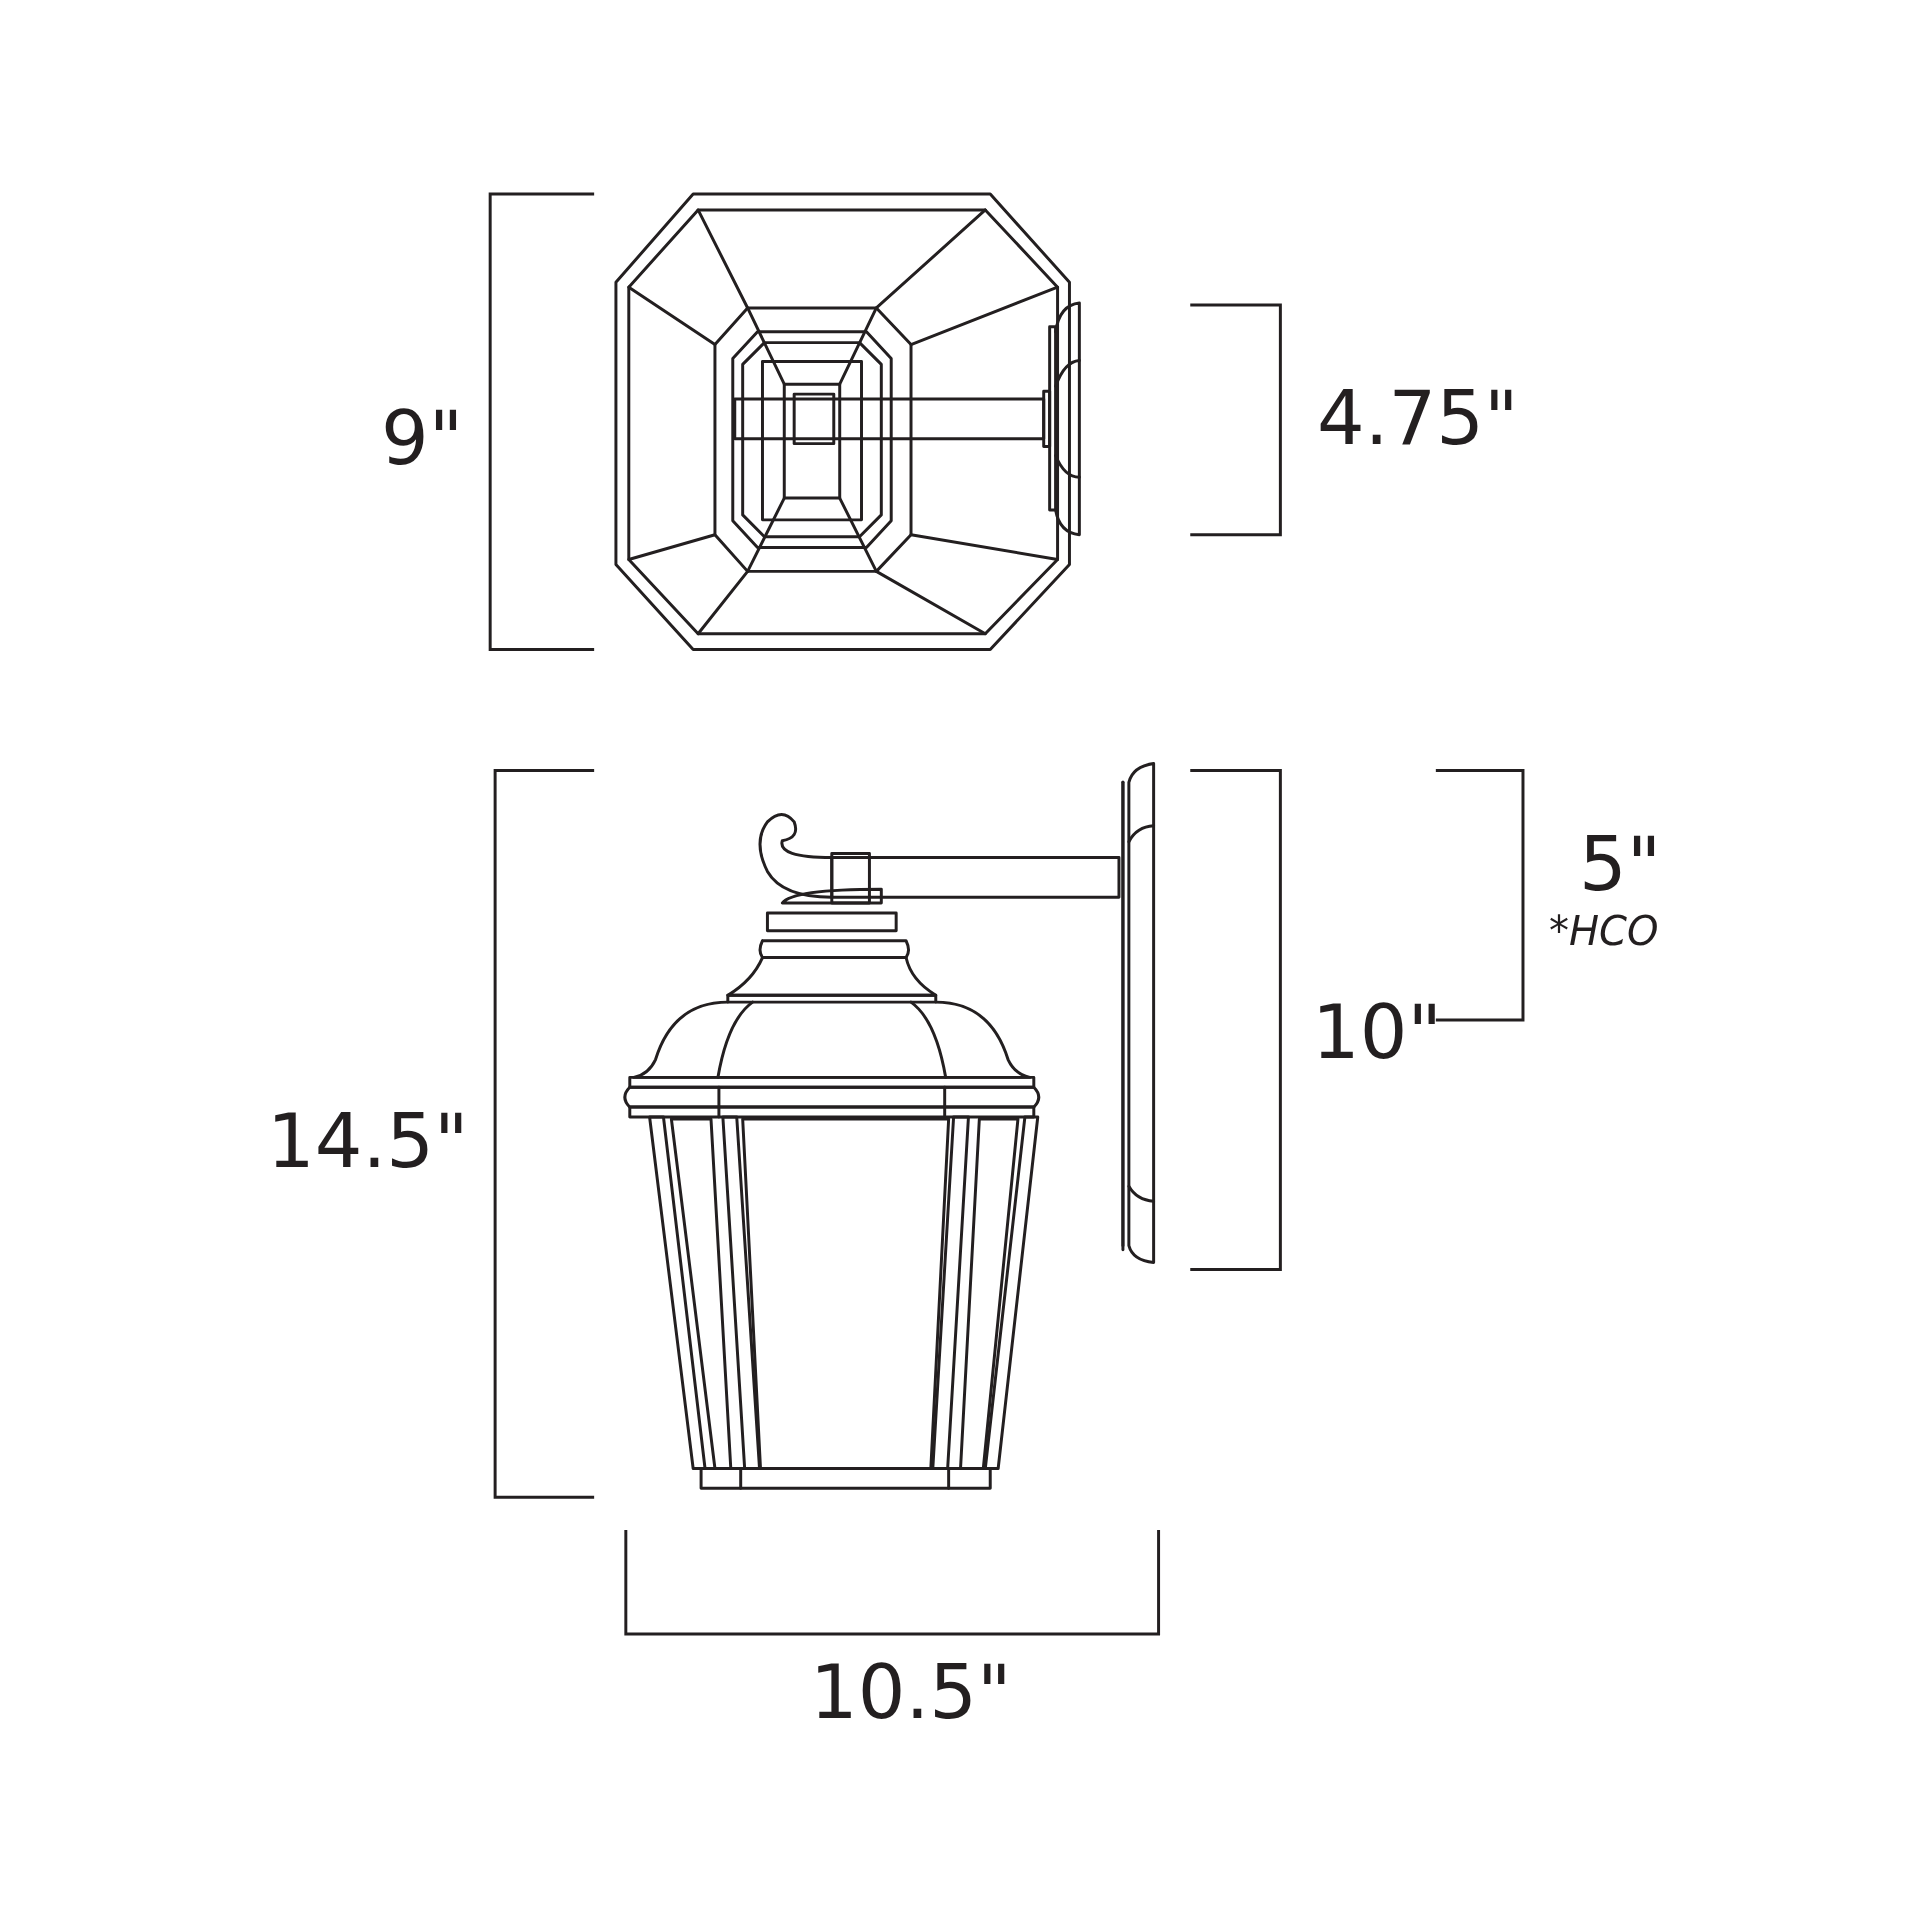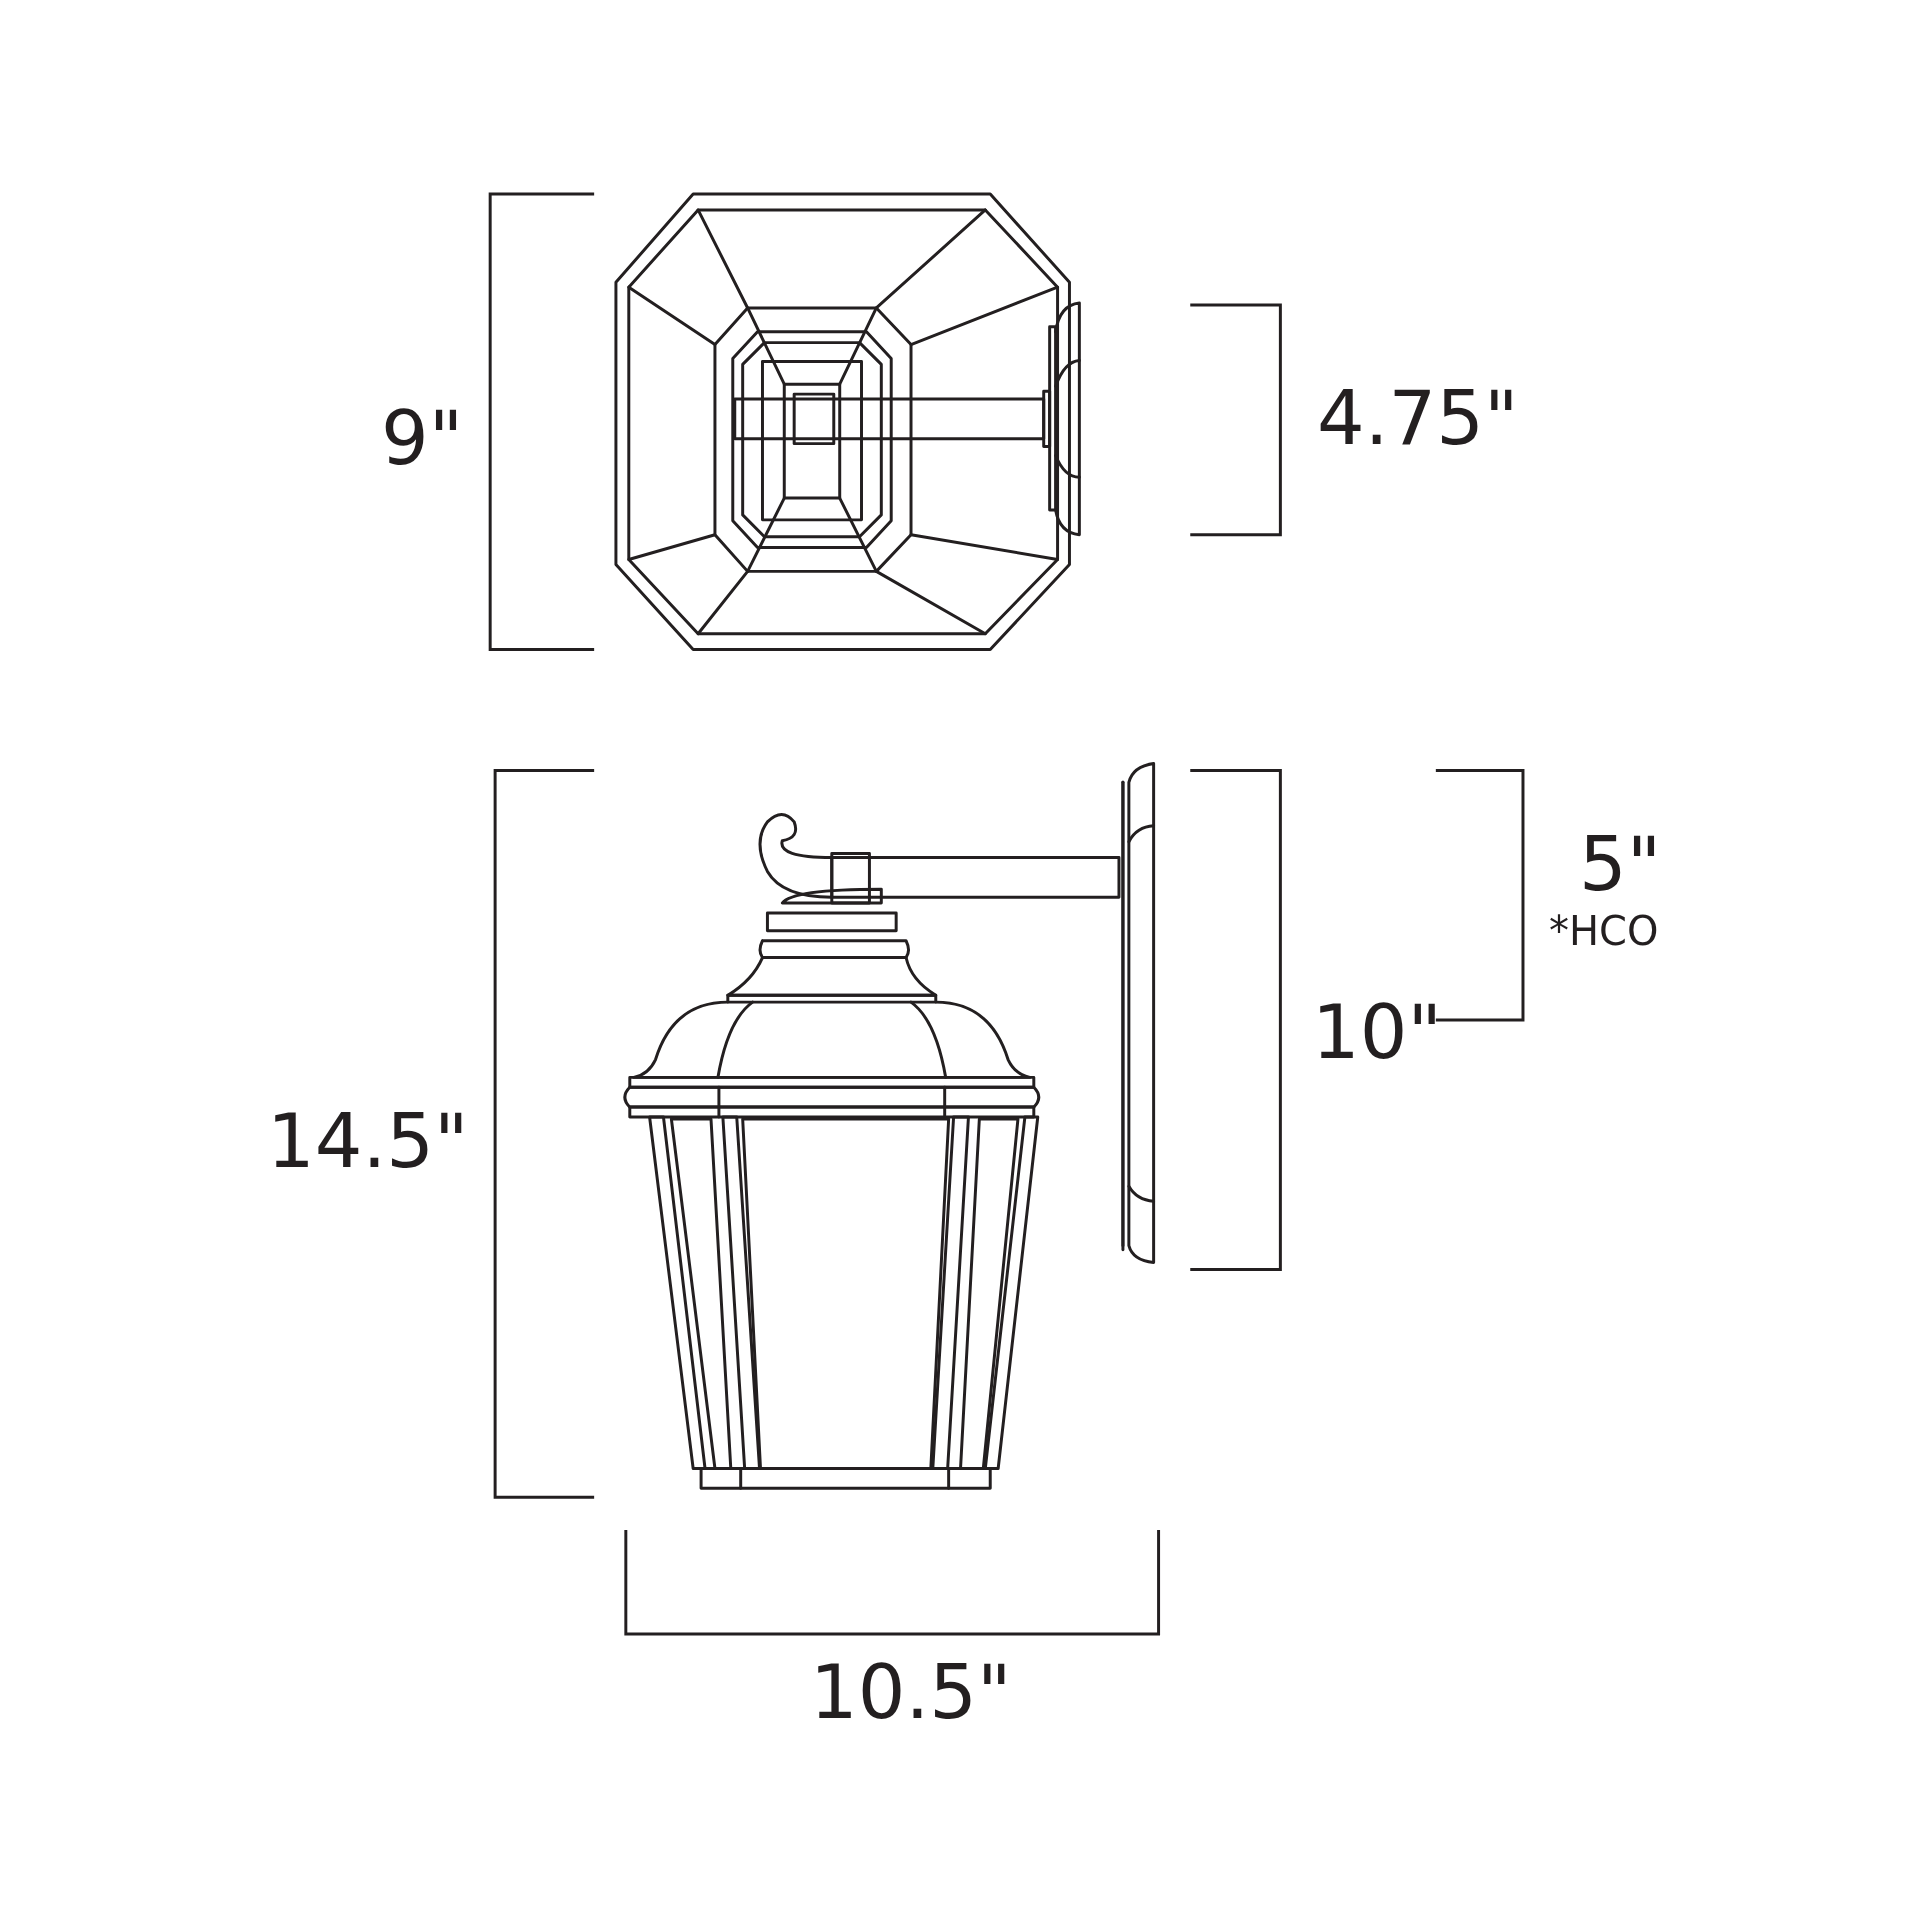--- a/index.html
+++ b/index.html
@@ -2,21 +2,21 @@
 <html><head>
 <meta charset="utf-8">
 <style>
   html, body { margin:0; padding:0; background:#ffffff; }
   body { width:1927px; height:1927px; position:relative; overflow:hidden; font-family:"DejaVu Sans", sans-serif; }
   svg { position:absolute; left:0; top:0; }
   .ln { fill:none; stroke:#231f20; stroke-width:3; stroke-linejoin:round; stroke-linecap:round; }
   .dim { fill:none; stroke:#231f20; stroke-width:3; }
   .label { position:absolute; color:#231f20; font-family:"DejaVu Sans", sans-serif; font-weight:400; line-height:1; white-space:nowrap; }
   .big { font-size:75px; }
-  .small { font-size:40px; }
+  .small { font-size:40px;font-style:italic; }
 </style>
 </head>
 <body>
 
 <svg width="1927" height="1927" viewBox="0 0 1946 1946">
 
   <g>
 
     <polygon class="ln" points="700,196 1000,196 1080,285 1080,570 1000,656 700,656 622,570 622,285"></polygon>
 

